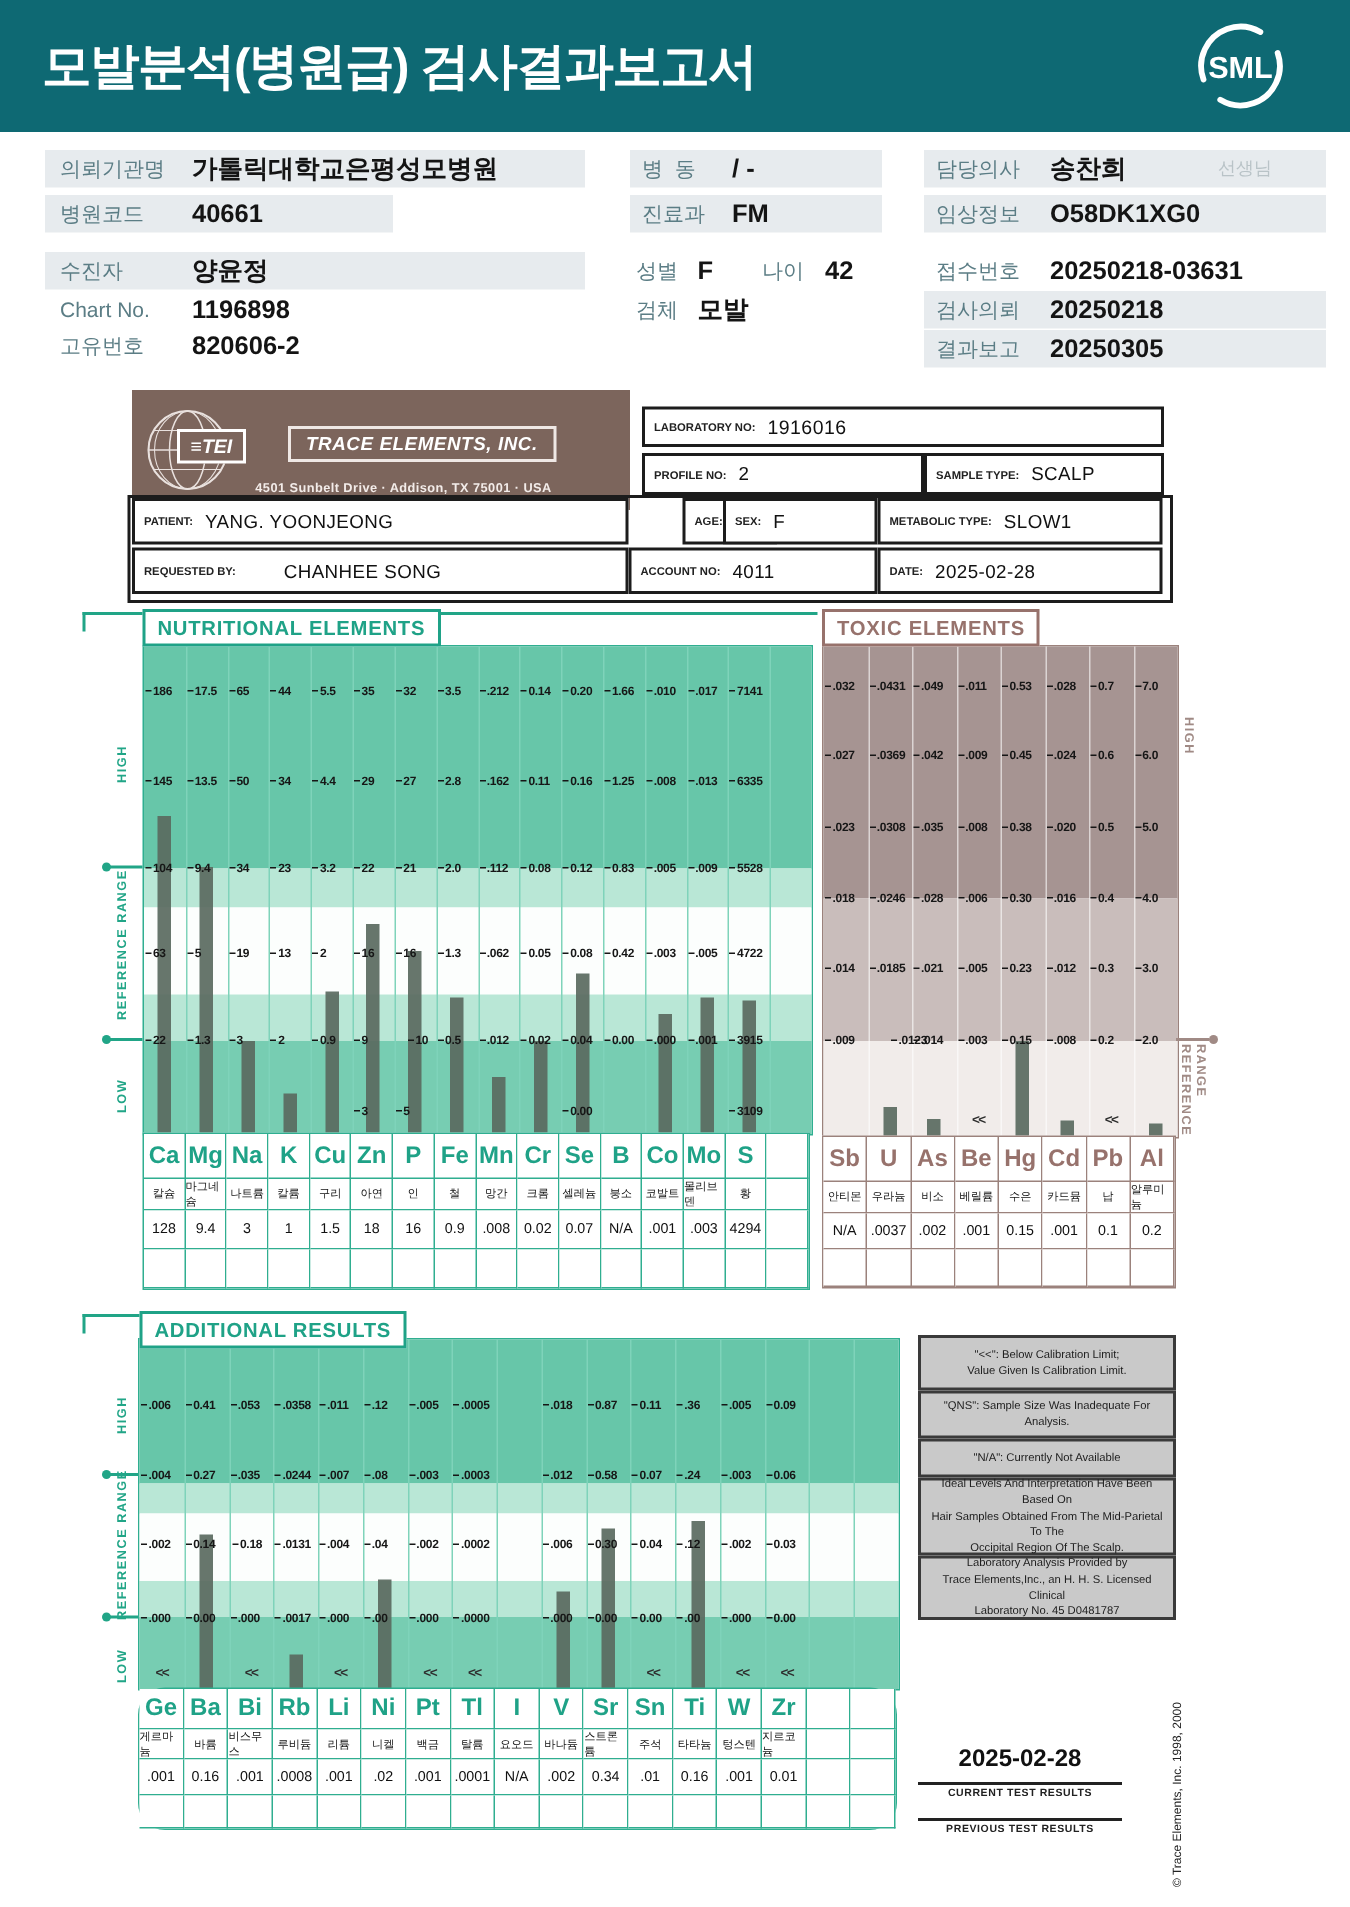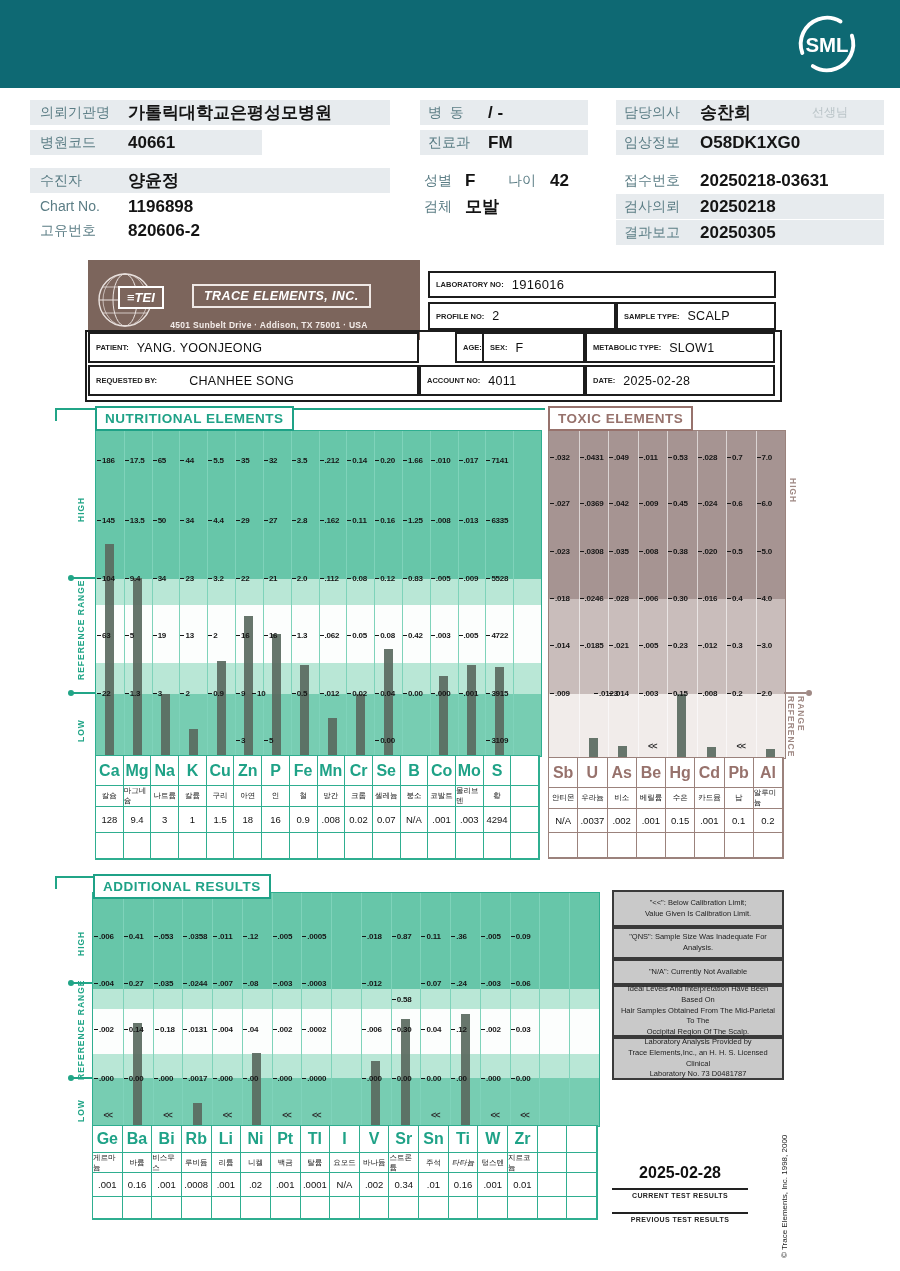--- a/index.html
+++ b/index.html
@@ -64,20 +64,21 @@
          font-weight:bold;letter-spacing:.4px;color:#222;}
   .copyright{position:absolute;left:780px;top:1258px;transform-origin:0 0;transform:rotate(-90deg);
              font-size:8px;color:#222;white-space:nowrap;width:150px;}
 </style>
 </head>
 <body>
 
 <div class="page">
 
   <div class="titlebar">
+    <h1>모발분석(병원급) 검사결과보고서</h1>
     <svg class="sml" width="70" height="70" viewBox="0 0 72 72">
       <circle cx="36" cy="36" r="27" fill="none" stroke="#ffffff" stroke-width="4" stroke-linecap="round" stroke-dasharray="66 19" transform="rotate(160 36 36)"></circle>
       <text x="36" y="44" text-anchor="middle" fill="#ffffff" font-size="21" font-weight="bold" font-family="Liberation Sans, sans-serif">SML</text>
     </svg>
   </div>
 
   <section id="patient-info">
       <div class="fld-bg" style="left: 30px; top: 100px; width: 360px;"></div>
       <div class="fld-label" style="left: 40px; top: 100px;">의뢰기관명</div>
       <div class="fld-value" style="left: 128px; top: 100px;">가톨릭대학교은평성모병원</div>
@@ -239,21 +240,21 @@
         <div class="tick" style="left: 140.06px; top: 90.03px;"><i></i>29</div>
         <div class="tick" style="left: 140.06px; top: 147.88px;"><i></i>22</div>
         <div class="tick" style="left: 140.06px; top: 205.07px;"><i></i>16</div>
         <div class="tick" style="left: 140.06px; top: 262.93px;"><i></i>9</div>
         <div class="tick" style="left: 140.06px; top: 310.05px;"><i></i>3</div>
         <div class="bar" style="left: 176.28px; top: 62.5%;"></div>
         <div class="tick" style="left: 167.88px; top: 29.9px;"><i></i>32</div>
         <div class="tick" style="left: 167.88px; top: 90.03px;"><i></i>27</div>
         <div class="tick" style="left: 167.88px; top: 147.88px;"><i></i>21</div>
         <div class="tick" style="left: 167.88px; top: 205.07px;"><i></i>16</div>
-        <div class="tick" style="left: 156px; top: 262.93px;"><i></i>10</div>
+        <div class="tick" style="left: 176px; top: 262.93px;"><i></i>10</div>
         <div class="tick" style="left: 167.88px; top: 310.05px;"><i></i>5</div>
         <div class="bar" style="left: 204.09px; top: 72%;"></div>
         <div class="tick" style="left: 195.69px; top: 29.9px;"><i></i>3.5</div>
         <div class="tick" style="left: 195.69px; top: 90.03px;"><i></i>2.8</div>
         <div class="tick" style="left: 195.69px; top: 147.88px;"><i></i>2.0</div>
         <div class="tick" style="left: 195.69px; top: 205.07px;"><i></i>1.3</div>
         <div class="tick" style="left: 195.69px; top: 262.93px;"><i></i>0.5</div>
         <div class="bar" style="left: 231.91px; top: 88.3%;"></div>
         <div class="tick" style="left: 223.5px; top: 29.9px;"><i></i>.212</div>
         <div class="tick" style="left: 223.5px; top: 90.03px;"><i></i>.162</div>
@@ -541,21 +542,21 @@
         <div class="tick" style="left: 209.35px; top: 90.87px;"><i></i>.0003</div>
         <div class="tick" style="left: 209.35px; top: 137px;"><i></i>.0002</div>
         <div class="tick" style="left: 209.35px; top: 185.93px;"><i></i>.0000</div>
         <div class="bar" style="left: 278.26px; top: 72.1%;"></div>
         <div class="tick" style="left: 268.88px; top: 44.04px;"><i></i>.018</div>
         <div class="tick" style="left: 268.88px; top: 90.87px;"><i></i>.012</div>
         <div class="tick" style="left: 268.88px; top: 137px;"><i></i>.006</div>
         <div class="tick" style="left: 268.88px; top: 185.93px;"><i></i>.000</div>
         <div class="bar" style="left: 308.03px; top: 54.1%;"></div>
         <div class="tick" style="left: 298.65px; top: 44.04px;"><i></i>0.87</div>
-        <div class="tick" style="left: 298.65px; top: 90.87px; margin-top: 16px;"><i></i>0.58</div>
+        <div class="tick" style="left: 298.65px; top: 90.87px;"><i></i>0.58</div>
         <div class="tick" style="left: 298.65px; top: 137px;"><i></i>0.30</div>
         <div class="tick" style="left: 298.65px; top: 185.93px;"><i></i>0.00</div>
         <div class="bcl" style="left: 327.41px; width: 29.76px; top: 95.2%;">&lt;&lt;</div>
         <div class="tick" style="left: 328.41px; top: 44.04px;"><i></i>0.11</div>
         <div class="tick" style="left: 328.41px; top: 90.87px;"><i></i>0.07</div>
         <div class="tick" style="left: 328.41px; top: 137px;"><i></i>0.04</div>
         <div class="tick" style="left: 328.41px; top: 185.93px;"><i></i>0.00</div>
         <div class="bar" style="left: 367.56px; top: 51.9%;"></div>
         <div class="tick" style="left: 358.18px; top: 44.04px;"><i></i>.36</div>
         <div class="tick" style="left: 358.18px; top: 90.87px;"><i></i>.24</div>
@@ -565,21 +566,21 @@
         <div class="tick" style="left: 387.94px; top: 44.04px;"><i></i>.005</div>
         <div class="tick" style="left: 387.94px; top: 90.87px;"><i></i>.003</div>
         <div class="tick" style="left: 387.94px; top: 137px;"><i></i>.002</div>
         <div class="tick" style="left: 387.94px; top: 185.93px;"><i></i>.000</div>
         <div class="bcl" style="left: 416.71px; width: 29.76px; top: 95.2%;">&lt;&lt;</div>
         <div class="tick" style="left: 417.71px; top: 44.04px;"><i></i>0.09</div>
         <div class="tick" style="left: 417.71px; top: 90.87px;"><i></i>0.06</div>
         <div class="tick" style="left: 417.71px; top: 137px;"><i></i>0.03</div>
         <div class="tick" style="left: 417.71px; top: 185.93px;"><i></i>0.00</div>
       </div>
-      <div class="etable" style="left: 92px; top: 1125px; width: 506px; grid-template-columns: repeat(17, 1fr); grid-template-rows: 27px 20px 24px 22px; border-color: rgb(47, 174, 144);">
+      <div class="etable" style="left: 92px; top: 1125px; width: 506px; grid-template-columns: repeat(17, 1fr); grid-template-rows: 27px 20px 24px 22px; border-color: rgb(47, 174, 144); border-radius: 18px;">
         <div class="cell symbol" style="border-color: rgb(47, 174, 144); color: rgb(31, 162, 135);">Ge</div>
         <div class="cell symbol" style="border-color: rgb(47, 174, 144); color: rgb(31, 162, 135);">Ba</div>
         <div class="cell symbol" style="border-color: rgb(47, 174, 144); color: rgb(31, 162, 135);">Bi</div>
         <div class="cell symbol" style="border-color: rgb(47, 174, 144); color: rgb(31, 162, 135);">Rb</div>
         <div class="cell symbol" style="border-color: rgb(47, 174, 144); color: rgb(31, 162, 135);">Li</div>
         <div class="cell symbol" style="border-color: rgb(47, 174, 144); color: rgb(31, 162, 135);">Ni</div>
         <div class="cell symbol" style="border-color: rgb(47, 174, 144); color: rgb(31, 162, 135);">Pt</div>
         <div class="cell symbol" style="border-color: rgb(47, 174, 144); color: rgb(31, 162, 135);">Tl</div>
         <div class="cell symbol" style="border-color: rgb(47, 174, 144); color: rgb(31, 162, 135);">I</div>
         <div class="cell symbol" style="border-color: rgb(47, 174, 144); color: rgb(31, 162, 135);">V</div>
@@ -595,21 +596,21 @@
         <div class="cell korean" style="border-color: rgb(47, 174, 144);">비스무스</div>
         <div class="cell korean" style="border-color: rgb(47, 174, 144);">루비듐</div>
         <div class="cell korean" style="border-color: rgb(47, 174, 144);">리튬</div>
         <div class="cell korean" style="border-color: rgb(47, 174, 144);">니켈</div>
         <div class="cell korean" style="border-color: rgb(47, 174, 144);">백금</div>
         <div class="cell korean" style="border-color: rgb(47, 174, 144);">탈륨</div>
         <div class="cell korean" style="border-color: rgb(47, 174, 144);">요오드</div>
         <div class="cell korean" style="border-color: rgb(47, 174, 144);">바나듐</div>
         <div class="cell korean" style="border-color: rgb(47, 174, 144);">스트론튬</div>
         <div class="cell korean" style="border-color: rgb(47, 174, 144);">주석</div>
-        <div class="cell korean" style="border-color: rgb(47, 174, 144); font-style: italic;">타타늄</div>
+        <div class="cell korean" style="border-color: rgb(47, 174, 144);">타타늄</div>
         <div class="cell korean" style="border-color: rgb(47, 174, 144);">텅스텐</div>
         <div class="cell korean" style="border-color: rgb(47, 174, 144);">지르코늄</div>
         <div class="cell korean" style="border-color: rgb(47, 174, 144);"></div>
         <div class="cell korean" style="border-color: rgb(47, 174, 144);"></div>
         <div class="cell value" style="border-color: rgb(47, 174, 144);">.001</div>
         <div class="cell value" style="border-color: rgb(47, 174, 144);">0.16</div>
         <div class="cell value" style="border-color: rgb(47, 174, 144);">.001</div>
         <div class="cell value" style="border-color: rgb(47, 174, 144);">.0008</div>
         <div class="cell value" style="border-color: rgb(47, 174, 144);">.001</div>
         <div class="cell value" style="border-color: rgb(47, 174, 144);">.02</div>
@@ -655,21 +656,21 @@
   <div id="notes">
       <div class="note" style="top: 890px; height: 37px;">"&lt;&lt;": Below Calibration Limit;
 Value Given Is Calibration Limit.</div>
       <div class="note" style="top: 927px; height: 32px;">"QNS": Sample Size Was Inadequate For Analysis.</div>
       <div class="note" style="top: 959px; height: 26px;">"N/A": Currently Not Available</div>
       <div class="note" style="top: 985px; height: 52px;">Ideal Levels And Interpretation Have Been Based On
 Hair Samples Obtained From The Mid-Parietal To The
 Occipital Region Of The Scalp.</div>
       <div class="note" style="top: 1037px; height: 43px;">Laboratory Analysis Provided by
 Trace Elements,Inc., an H. H. S. Licensed Clinical
-Laboratory No. 73 D0481787</div>
+Laboratory No. 45 D0481787</div>
     </div>
 
   <div class="f-date">2025-02-28</div>
   <div class="f-line" style="top:1188px;"></div>
   <div class="f-cap" style="top:1192px;">CURRENT TEST RESULTS</div>
   <div class="f-line" style="top:1212px;"></div>
   <div class="f-cap" style="top:1216px;">PREVIOUS TEST RESULTS</div>
   <div class="copyright">© Trace Elements, Inc. 1998, 2000</div>
 
 </div>

